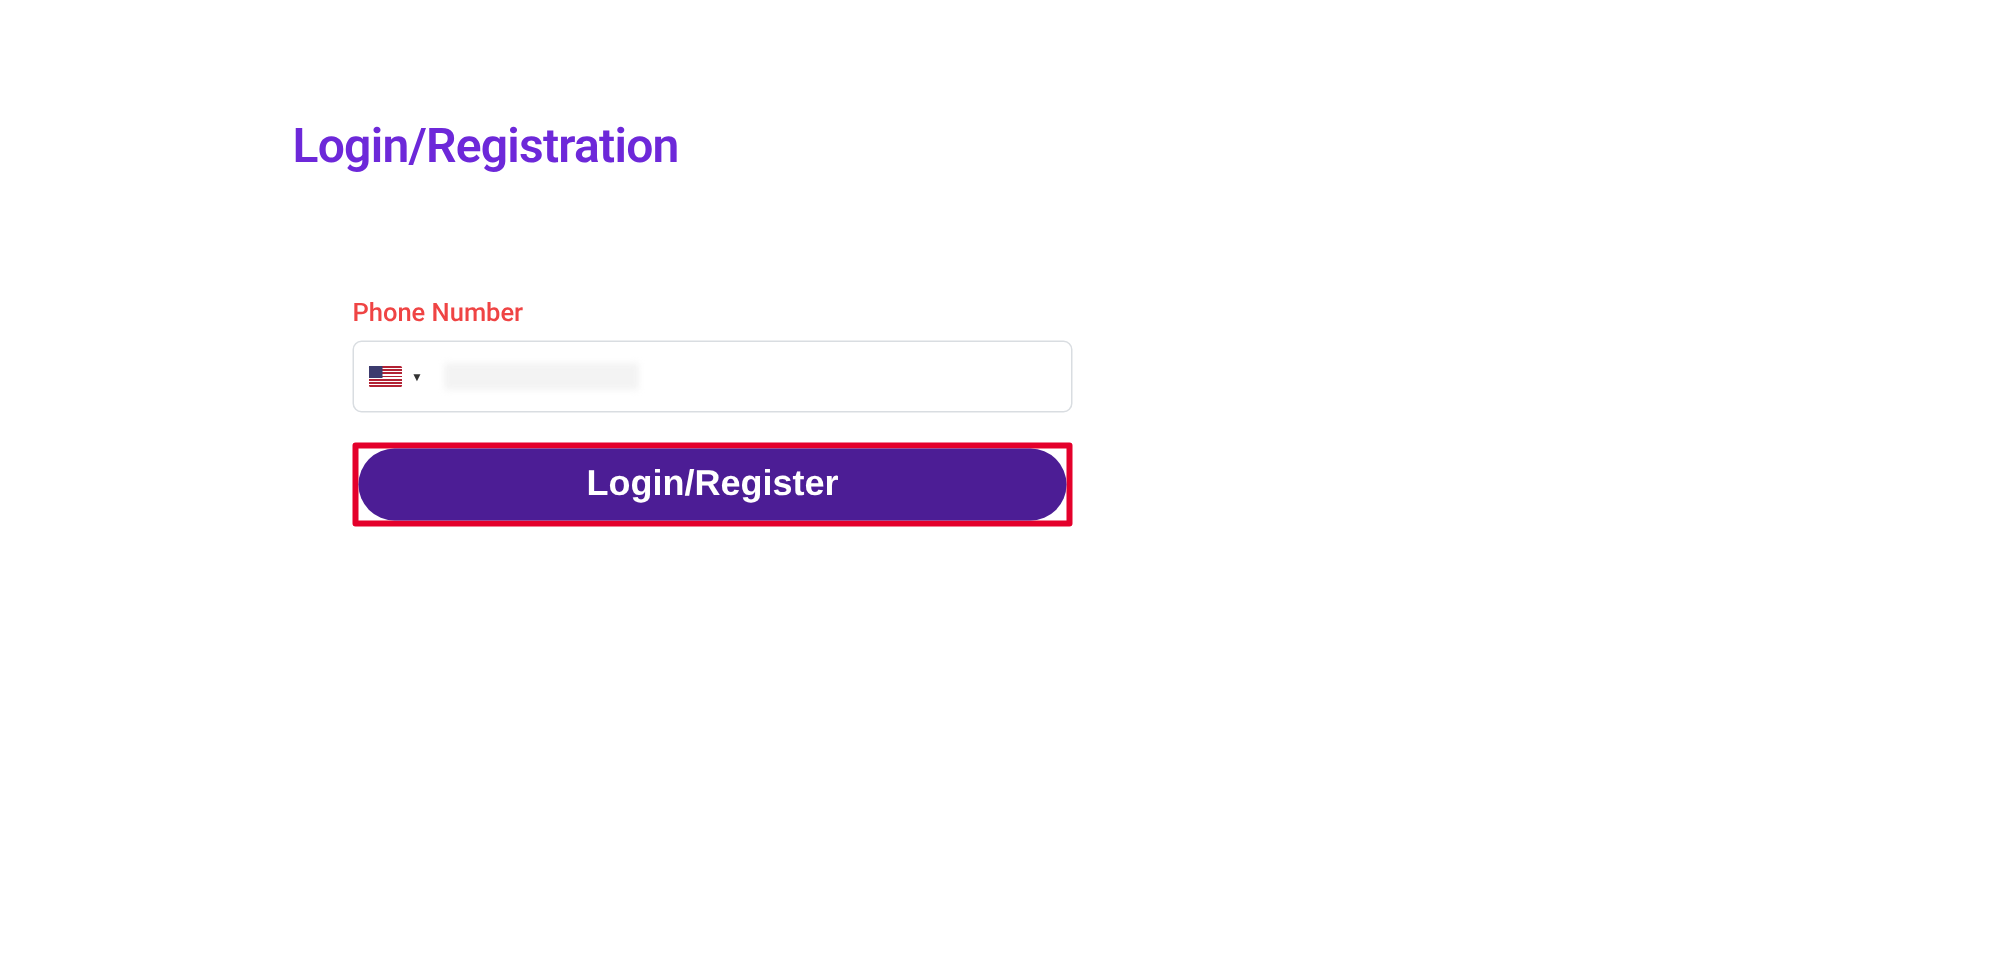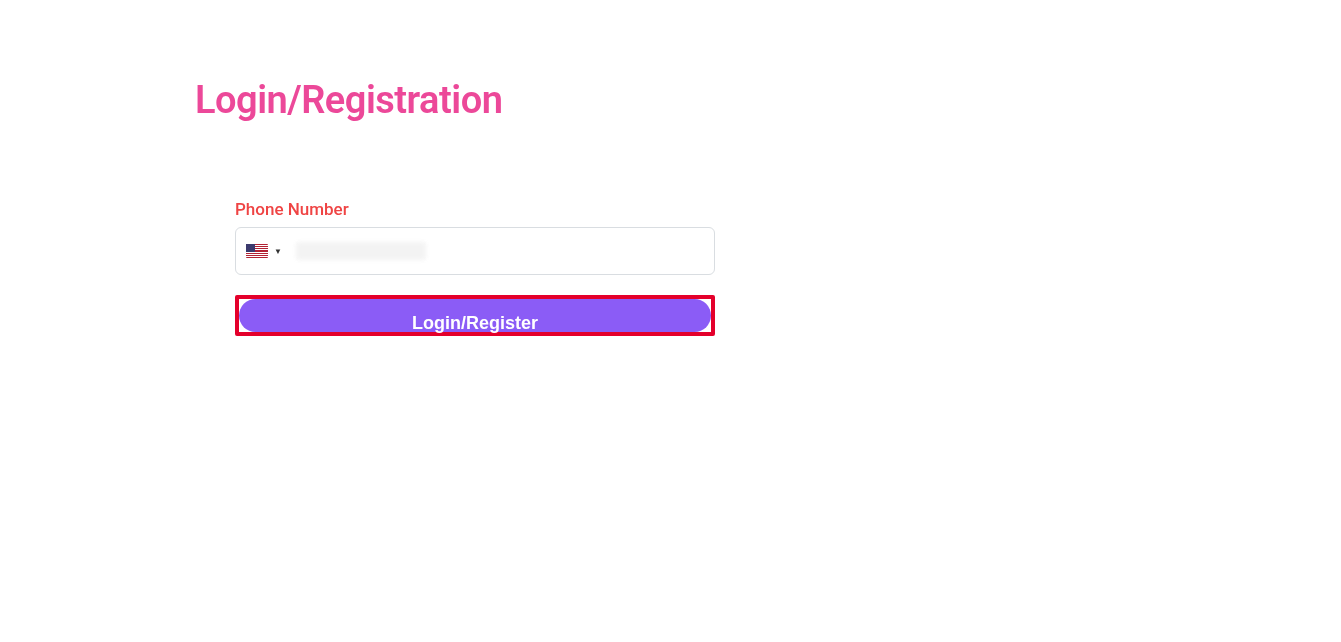--- a/index.html
+++ b/index.html
@@ -13,23 +13,23 @@
       width: 1341px;
       height: 642px;
       position: relative;
     }
     .container {
       position: absolute;
       left: 195px;
       top: 78px;
     }
     .page-title {
-      font-size: 38px;
+      font-size: 32px;
       font-weight: 600;
-      color: #ec4899;
+      color: #6d28d9;
       letter-spacing: -0.5px;
     }
     .form-wrap {
       position: absolute;
       left: 235px;
       top: 199px;
       width: 480px;
     }
     .field-label {
       font-size: 17px;
@@ -114,24 +114,24 @@
     .submit-wrap {
       margin-top: 20px;
       border: 4px solid #e4002b;
       border-radius: 2px;
       padding: 0;
       line-height: 0;
     }
     .submit-btn {
       display: block;
       width: 100%;
-      height: 33px;
-      background: #8b5cf6;
+      height: 48px;
+      background: #4c1d95;
       color: #ffffff;
-      font-size: 18px;
+      font-size: 24px;
       font-weight: 600;
       border: none;
       border-radius: 24px;
       cursor: pointer;
       line-height: 48px;
     }
   </style>
 </head>
 <body>
 

